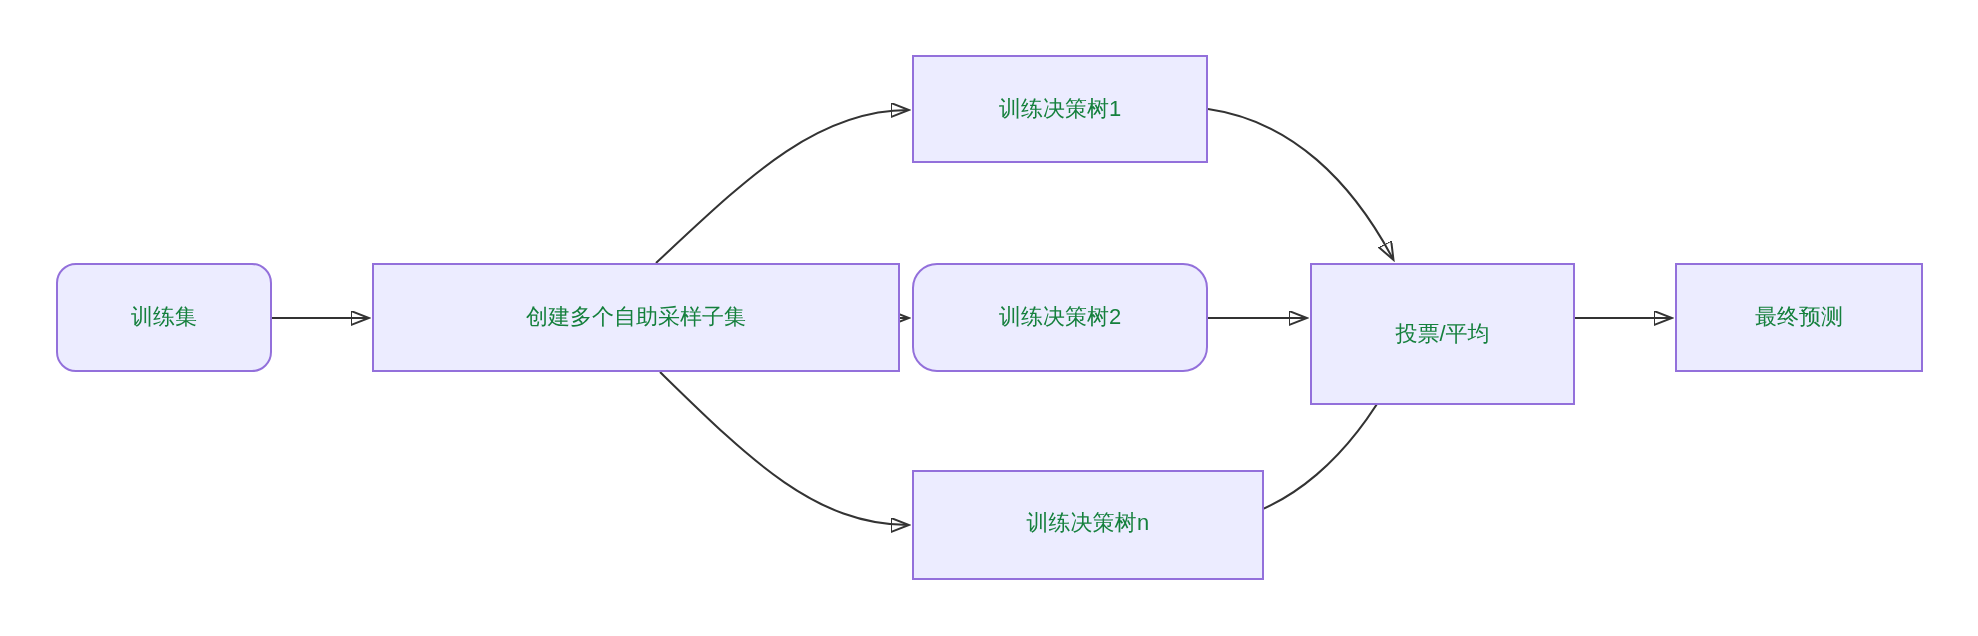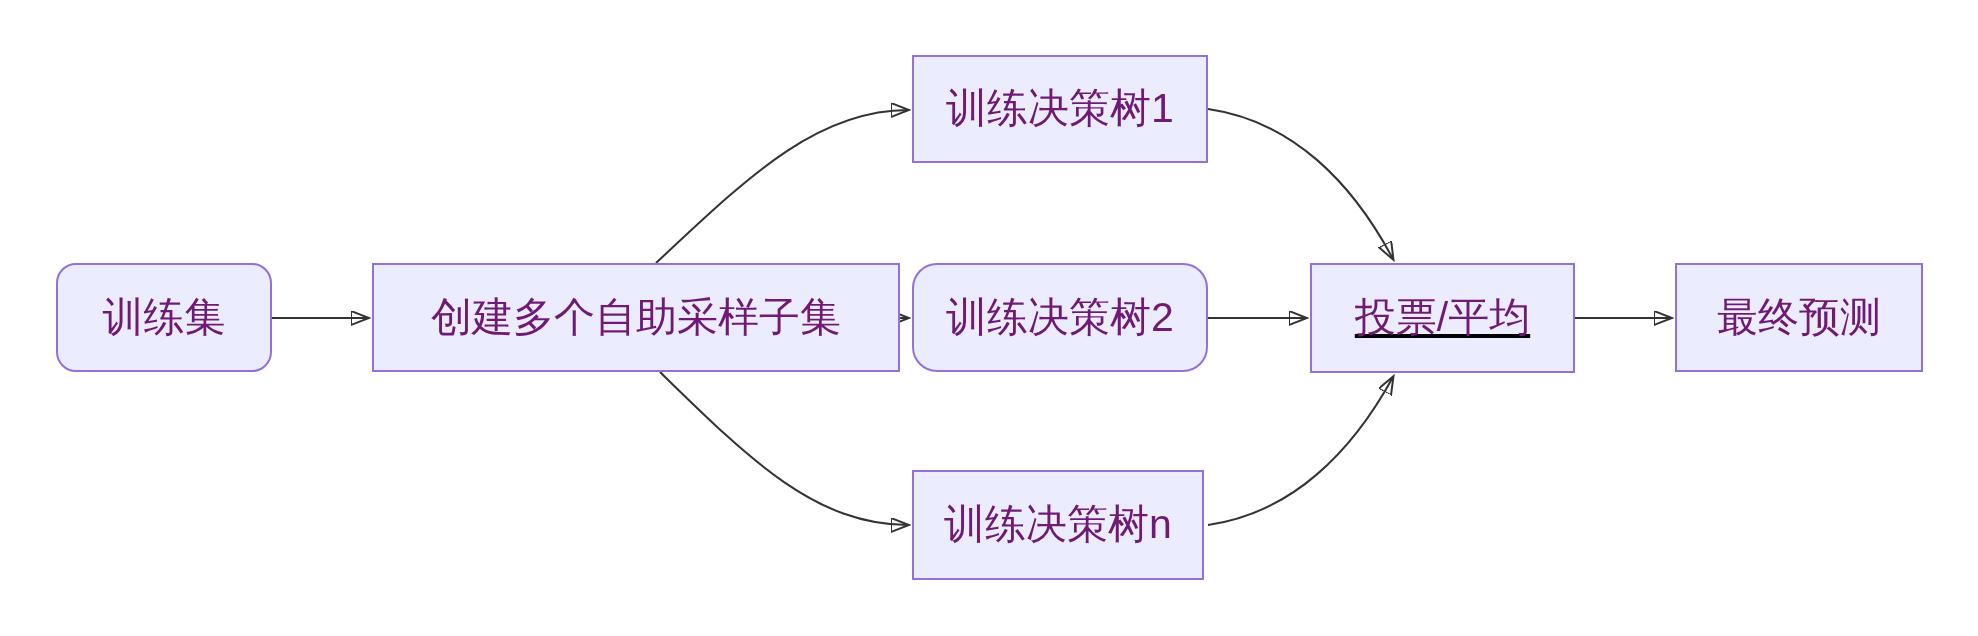--- a/index.html
+++ b/index.html
@@ -30,22 +30,22 @@
   .node {
     position: absolute;
     box-sizing: border-box;
     background: #ECECFF;
     border: 2px solid #9370DB;
     display: flex;
     align-items: center;
     justify-content: center;
   }
   .node .label {
-    color: #701a75;
-    font-size: 41px;
+    color: #15803d;
+    font-size: 22px;
     line-height: 1.2;
     white-space: nowrap;
     text-align: right;
   }
 </style>
 </head>
 <body>
 
 <div class="canvas">
 
@@ -74,25 +74,25 @@
   </div>
 
   <div class="node" style="left:912px; top:55px; width:296px; height:108px;">
     <span class="label">训练决策树1</span>
   </div>
 
   <div class="node" style="left:912px; top:263px; width:296px; height:109px;border-radius:25px;">
     <span class="label">训练决策树2</span>
   </div>
 
-  <div class="node" style="left:912px; top:470px; width:292px; height:110px;">
+  <div class="node" style="left:912px; top:470px; width:352px; height:110px;font-family:Liberation Mono, monospace;">
     <span class="label">训练决策树n</span>
   </div>
 
-  <div class="node" style="left:1310px; top:263px; width:265px; height:110px;text-decoration:underline;">
+  <div class="node" style="left:1310px; top:263px; width:265px; height:142px;">
     <span class="label">投票/平均</span>
   </div>
 
   <div class="node" style="left:1675px; top:263px; width:248px; height:109px;font-family:Liberation Serif, serif;">
     <span class="label">最终预测</span>
   </div>
 
 </div>
 
 </body></html>

